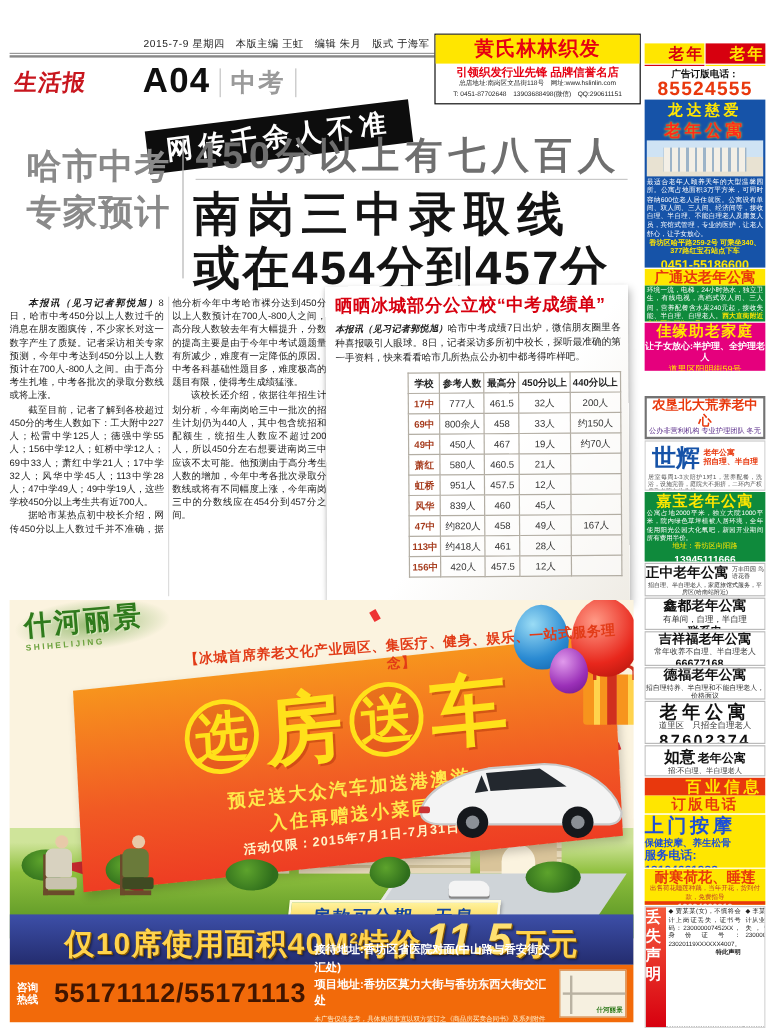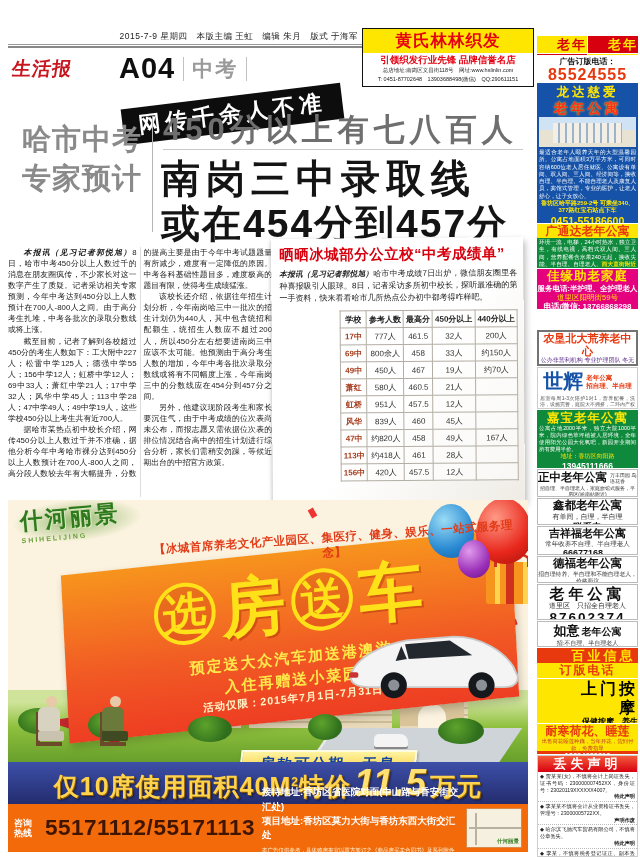--- a/index.html
+++ b/index.html
@@ -161,29 +161,29 @@
   .ln-l{font-size:7px;color:#333;line-height:1.2;}
   .ln-p{font-size:13.5px;font-weight:900;color:#111;letter-spacing:2px;line-height:1.1;}
   .ruyi{height:26px;}
   .ry-row{display:flex;justify-content:center;align-items:baseline;gap:2px;}
   .ry-t1{font-size:13px;font-weight:900;color:#111;}
   .ry-t2{font-size:10px;font-weight:800;color:#111;}
   .ry-l{font-size:6px;color:#333;line-height:1.2;}
   .baiye{height:30px;text-align:center;}
   .by-1{background:#e8380d;color:#ffe600;font-size:13px;font-weight:900;letter-spacing:3px;line-height:15px;padding-left:32px;}
   .by-2{background:#ffe600;color:#e8380d;font-size:12px;font-weight:900;letter-spacing:2px;line-height:15px;}
-  .ms{height:44px;background:#ffe600;text-align:right;color:#000000;padding-left:43px;}
+  .ms{height:44px;background:#ffe600;text-align:left;color:#1d4ed8;}
   .ms-t{font-size:16px;font-weight:900;letter-spacing:3px;line-height:1.2;}
   .ms-l{font-size:8px;font-weight:700;line-height:1.25;}
   .ms-p{font-size:10px;font-weight:900;line-height:1.2;}
   .lt{height:30px;background:#ffe600;text-align:center;color:#e8380d;}
   .lt-t{font-size:12px;font-weight:900;line-height:1.2;}
   .lt-l{font-size:5.4px;color:#c0392b;line-height:1.2;}
   .lt-p{background:#e8380d;color:#fff;font-size:7.5px;font-weight:800;line-height:10px;}
-  .lost{flex:1 1 auto !important;border:1px solid #ccc;background:#fff;display:flex;flex-direction:column;}
+  .lost{flex:1 1 auto !important;border:1px solid #ccc;background:#fff;display:flex;flex-direction:row;}
   .lost-h{background:linear-gradient(#f55a3c,#d7000f);color:#fff;font-size:13px;font-weight:900;text-align:center;letter-spacing:4px;line-height:16px;}
   .lost-item{font-size:5.2px;line-height:1.3;color:#222;border-bottom:1px dotted #bbb;padding:1px 2px;text-align:justify;}
   .lost-suffix{display:block;text-align:right;font-weight:700;}
 </style>
 </head>
 <body>
 
 <div class="page">
 
   <div class="dateline">2015-7-9 星期四　本版主编 王虹　编辑 朱月　版式 于海军</div>
@@ -212,21 +212,20 @@
   <div class="deck">450分以上有七八百人</div>
   <div class="deck-rule"></div>
   <div class="hl1">南岗三中录取线</div>
   <div class="hl2">或在454分到457分</div>
 
   <div class="article">
     <p><span class="byline">本报讯（见习记者郭悦旭）</span><span>8日，哈市中考450分以上人数过千的消息在朋友圈疯传，不少家长对这一数字产生了质疑。记者采访相关专家预测，今年中考达到450分以上人数预计在700人-800人之间。由于高分考生扎堆，中考各批次的录取分数线或将上涨。</span></p>
     <p>截至目前，记者了解到各校超过450分的考生人数如下：工大附中227人；松雷中学125人；德强中学55人；156中学12人；虹桥中学12人；69中33人；萧红中学21人；17中学32人；风华中学45人；113中学28人；47中学49人；49中学19人，这些学校450分以上考生共有近700人。</p>
     <p>据哈市某热点初中校长介绍，网传450分以上人数过千并不准确，据他分析今年中考哈市裸分达到450分以上人数预计在700人-800人之间，高分段人数较去年有大幅提升，分数的提高主要是由于今年中考试题题量有所减少，难度有一定降低的原因。中考各科基础性题目多，难度极高的题目有限，使得考生成绩猛涨。</p>
     <p>该校长还介绍，依据往年招生计划分析，今年南岗哈三中一批次的招生计划仍为440人，其中包含统招和配额生，统招生人数应不超过200人，所以450分左右想要进南岗三中应该不太可能。他预测由于高分考生人数的增加，今年中考各批次录取分数线或将有不同幅度上涨，今年南岗三中的分数线应在454分到457分之间。</p>
-    <p>另外，他建议现阶段考生和家长要沉住气，由于中考成绩的位次表尚未公布，而报志愿又需依据位次表的排位情况结合高中的招生计划进行综合分析，家长们需稍安勿躁，等候近期出台的中招官方政策。</p>
   </div>
 
   <div class="scoreboard">
     <div class="sb-title">晒晒冰城部分公立校“中考成绩单”</div>
     <p class="sb-intro"><span class="byline">本报讯（见习记者郭悦旭）</span><span>哈市中考成绩7日出炉，微信朋友圈里各种喜报吸引人眼球。8日，记者采访多所初中校长，探听最准确的第一手资料，快来看看哈市几所热点公办初中都考得咋样吧。</span></p>
     <table class="score-table">
       <thead>
         <tr>
           <th>学校</th>
           <th>参考人数</th>
@@ -417,21 +416,21 @@
       <div class="ld-phone">0451-55186600</div>
 
     </div>
     <div class="gtd">
       <div class="gtd-h">广通达老年公寓</div>
       <div class="gtd-b"><span>环境一流，电梯，24小时热水，独立卫生，有线电视，高档式双人间、三人间，营养配餐含水果240元起，接收失能、半自理、自理老人。</span><span class="gtd-addr">西大直街附近南岗区汉阳街39号</span></div>
 
     </div>
     <div class="jiayuan">
       <div class="jy-t">佳缘助老家庭</div>
-      <div class="jy-l1">服务电话:半护理、全护理老人</div>
+      <div class="jy-l1">让子女放心:半护理、全护理老人</div>
       <div class="jy-l2">道里区阳明街59号</div>
       <div class="jy-l3">电话/微信: 13766868298</div>
     </div>
     <div class="nk">
       <div class="nk-t">农垦北大荒养老中心</div>
       <div class="nk-l">公办非营利机构 专业护理团队 冬无三害</div>
       <div class="nk-l">常年招收失能、半失能老人</div>
 
     </div>
     <div class="sh">

